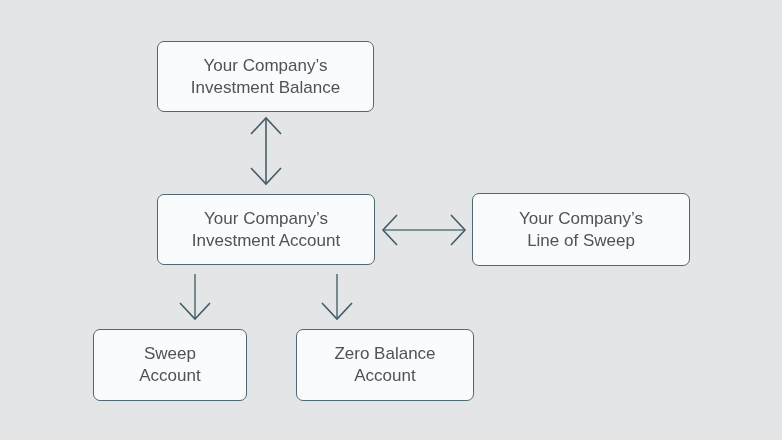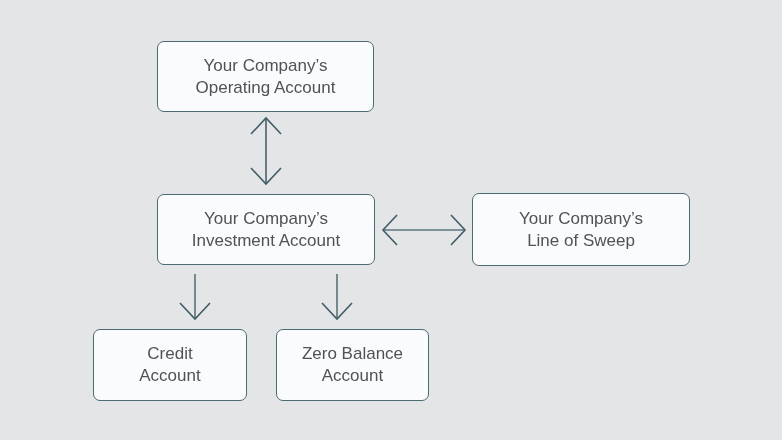--- a/index.html
+++ b/index.html
@@ -47,50 +47,50 @@
   }
   .arrow line.shaft-dark   { stroke: var(--shaft-dark);   stroke-width: 1.3; }
   .arrow line.shaft-light  { stroke: var(--shaft-light);  stroke-width: 2; }
   .arrow line.shaft-medium { stroke: var(--shaft-medium); stroke-width: 2; }
 
   
   #node-investment { left: 157px; top: 41px;  width: 217px; height: 71px; }
   #node-operating  { left: 157px; top: 194px; width: 218px; height: 71px; }
   #node-credit     { left: 472px; top: 193px; width: 218px; height: 73px; }
   #node-sweep      { left: 93px;  top: 329px; width: 154px; height: 72px; }
-  #node-zero       { left: 276px; top: 329px; width: 153px; height: 72px; text-align: center; }
+  #node-zero       { left: 296px; top: 329px; width: 178px; height: 72px; text-align: center; }
 
   
   #arrow-vertical    { left: 249px; top: 115px; }
   #arrow-horizontal  { left: 380px; top: 213px; }
   #arrow-down-sweep  { left: 179px; top: 272px; }
   #arrow-down-zero   { left: 321px; top: 272px; }
 </style>
 </head>
 <body>
 
 <div class="canvas">
 
   <div class="node" id="node-investment">
     <span>Your Company’s</span>
-    <span>Operating Account</span>
+    <span>Investment Balance</span>
   </div>
 
   <div class="node" id="node-operating">
     <span>Your Company’s</span>
     <span>Investment Account</span>
   </div>
 
   <div class="node" id="node-credit">
     <span>Your Company’s</span>
     <span>Line of Sweep</span>
   </div>
 
   <div class="node" id="node-sweep">
-    <span>Credit</span>
+    <span>Sweep</span>
     <span>Account</span>
   </div>
 
   <div class="node" id="node-zero">
     <span>Zero Balance</span>
     <span>Account</span>
   </div>
 
   <svg class="arrow" id="arrow-vertical" width="34" height="72" viewBox="0 0 34 72">
     <line class="shaft-dark" x1="17" y1="3" x2="17" y2="69"></line>

